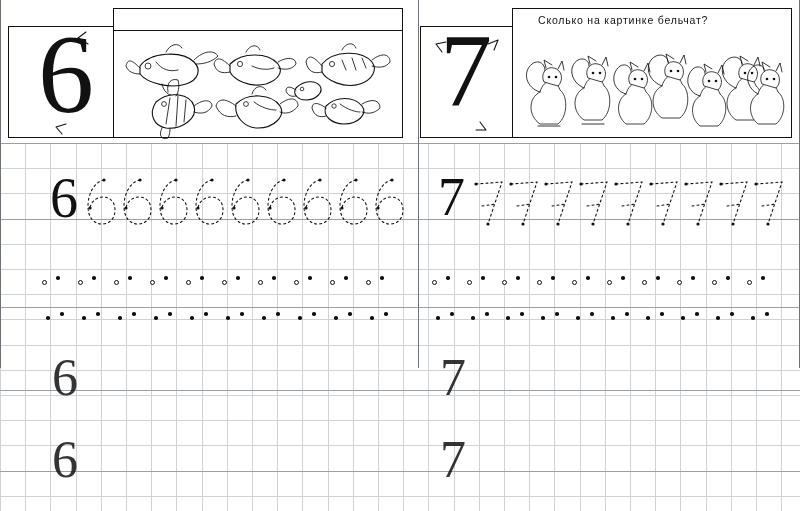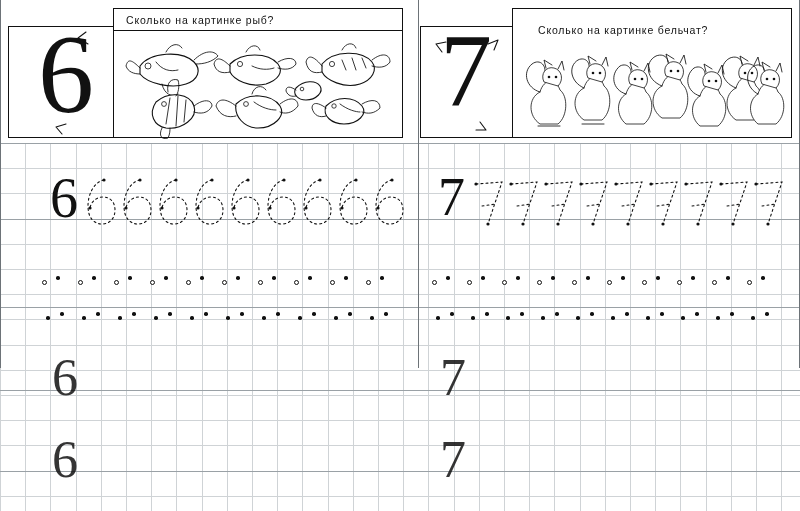--- a/index.html
+++ b/index.html
@@ -52,21 +52,20 @@
 
     <div class="hdr-box" style="left:0px;top:18px;width:105px;height:112px;border-right:none;"></div>
     <div class="bignum" style="left:30px;top:10px;font-size:112px;line-height:112px;font-weight:400;">6</div>
 
     <svg class="pic" style="left:18px;top:18px;" width="96" height="112" viewBox="0 0 96 112">
       <path class="stroke" d="M62 18 L52 12 L60 6"></path>
       <path class="stroke" d="M40 98 L30 101 L36 108"></path>
     </svg>
 
     <div class="hdr-box" style="left:105px;top:0px;width:290px;height:130px;"></div>
-    <div class="cap" style="left:118px;top:6px;">Сколько  на  картинке  рыб?</div>
     <div class="hdr-box" style="left:105px;top:22px;width:290px;height:0;border-left:none;border-right:none;border-bottom:none;"></div>
 
     <svg class="pic" style="left:118px;top:28px;" width="270" height="98" viewBox="0 0 270 98">
 
       <g>
         <path class="fillw" d="M14 30 C24 16 56 14 68 26 C76 34 72 44 60 48 C46 53 22 48 14 38 Z"></path>
         <path class="stroke-thin" d="M14 32 C6 24 2 22 0 30 C2 36 8 38 14 38"></path>
         <path class="stroke-thin" d="M68 24 C78 14 88 14 92 20 C86 26 78 28 70 28"></path>
         <path class="stroke-thin" d="M40 16 C44 8 52 6 56 12"></path>
         <path class="stroke-thin" d="M36 48 C38 58 46 62 52 58"></path>
@@ -127,21 +126,21 @@
 
     <div class="hdr-box" style="left:412px;top:18px;width:92px;height:112px;border-right:none;"></div>
     <div class="bignum" style="left:432px;top:10px;font-size:104px;line-height:104px;">7</div>
     <svg class="pic" style="left:418px;top:18px;" width="86" height="112" viewBox="0 0 86 112">
       <path class="stroke" d="M16 26 L10 18 L20 16"></path>
       <path class="stroke" d="M62 18 L72 14 L68 24"></path>
       <path class="stroke" d="M54 96 L60 104 L50 104"></path>
     </svg>
 
     <div class="hdr-box" style="left:504px;top:0px;width:280px;height:130px;"></div>
-    <div class="cap" style="left:530px;top:16px;text-align:center;">Сколько  на  картинке  бельчат?</div>
+    <div class="cap" style="left:530px;top:6px;text-align:center;">Сколько  на  картинке  бельчат?</div>
 
     <svg class="pic" style="left:510px;top:28px;" width="270" height="98" viewBox="0 0 270 98">
       <g id="sq">
 
         <path class="fillw-thin" d="M22 88 C10 80 10 62 22 56 C26 42 38 42 42 54 C50 60 50 80 40 88 Z"></path>
         <path class="stroke-thin" d="M22 56 C8 52 4 36 14 28 C22 22 30 30 26 40"></path>
         <path class="fillw-thin" d="M26 46 C22 38 28 30 36 32 C44 34 46 44 40 50 Z"></path>
         <path class="stroke-thin" d="M28 32 L26 24 L34 29 M40 33 L44 25 L46 34"></path>
         <circle cx="31" cy="41" r="1.3" fill="#111"></circle>
           <circle cx="38" cy="41" r="1.3" fill="#111"></circle>

